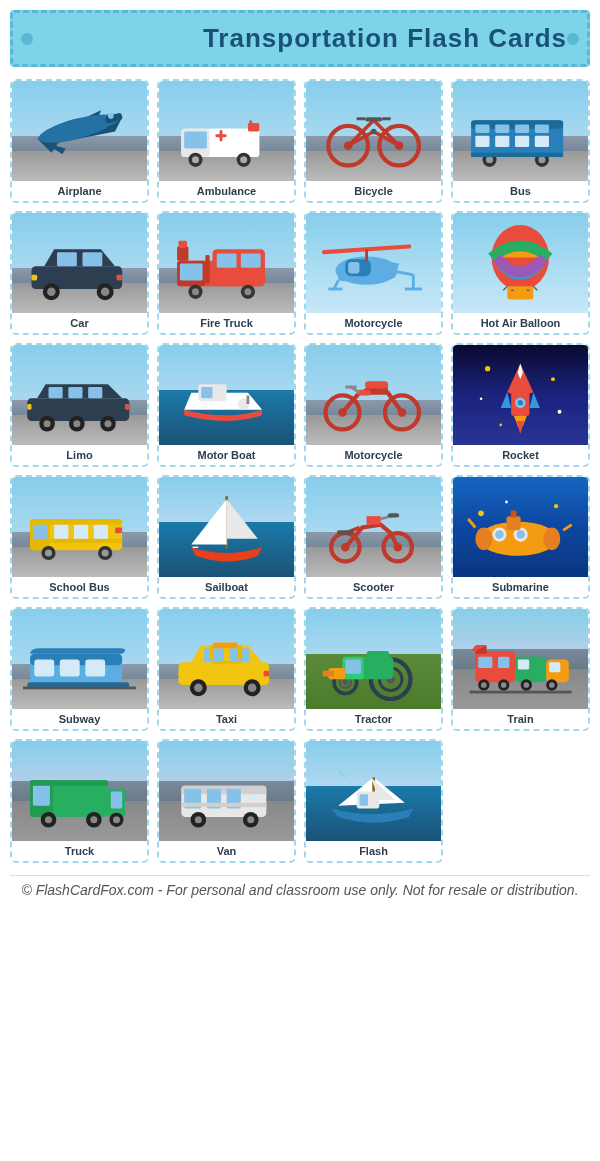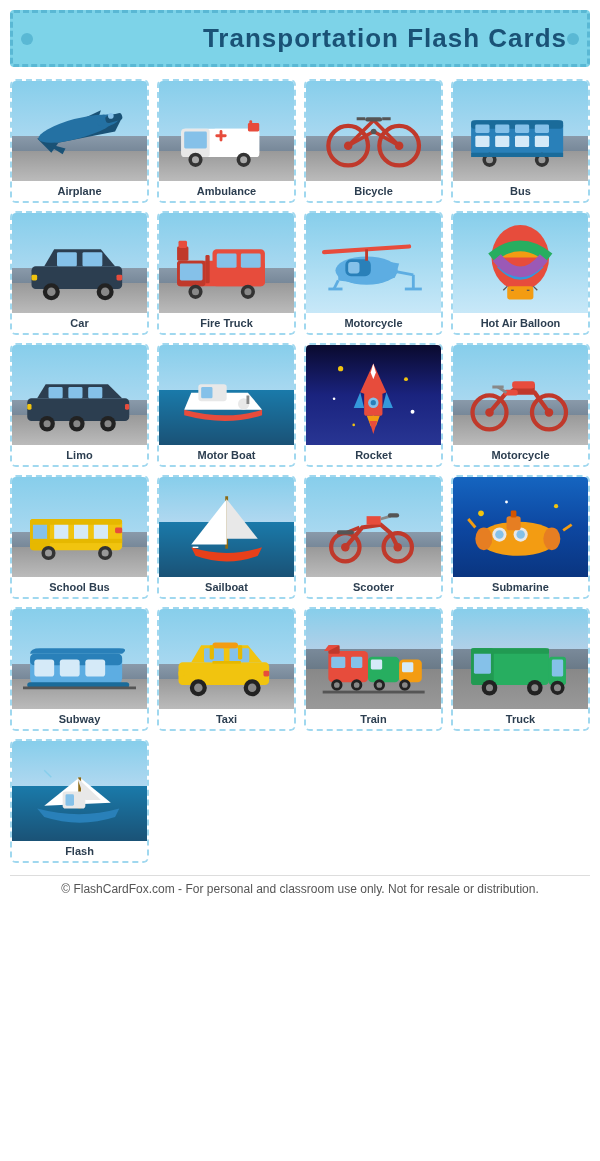--- a/index.html
+++ b/index.html
@@ -73,25 +73,26 @@
       color: #2c3e50;
       background: #fff;
     }
     
     .card-image svg {
       max-width: 90%;
       max-height: 85px;
     }
     .footer {
       text-align: center;
-      font-size: 12px;
+      font-size: 14px;
       color: #555;
       padding: 6px;
       border-top: 1px solid #ddd;
       margin-top: 4px;
+      font-style: italic;
     }
   </style>
 </head>
 <body>
 
 <div class="page">
   <div class="header-banner">
     <span class="header-title">Transportation Flash Cards</span>
   </div>
 
@@ -278,20 +279,38 @@
         <svg viewBox="0 0 80 60" xmlns="http://www.w3.org/2000/svg">
           <path d="M10,40 L15,28 L55,28 L65,40 Z" fill="#fff"></path>
           <rect x="20" y="22" width="20" height="12" rx="2" fill="#e8e8e8"></rect>
           <rect x="22" y="24" width="8" height="8" rx="1" fill="#85c1e9"></rect>
           <path d="M10,40 Q40,48 65,40 L65,44 Q40,52 10,44 Z" fill="#e74c3c"></path>
           <circle cx="52" cy="36" rx="4" ry="4" fill="#e8e8e8" r="4"></circle>
           <line x1="55" y1="30" x2="55" y2="36" stroke="#888" stroke-width="2"></line>
         </svg>
       </div>
       <div class="card-label">Motor Boat</div>
+    </div>
+
+    <div class="card">
+      <div class="card-image" style="background:linear-gradient(180deg,#87ceeb 0%,#a8d8f0 55%,#8a9aaa 55%,#778899 70%,#999 70%,#bbb 100%)">
+        <svg viewBox="0 0 80 60" xmlns="http://www.w3.org/2000/svg">
+          <circle cx="18" cy="42" r="12" fill="none" stroke="#c0392b" stroke-width="3"></circle>
+          <circle cx="18" cy="42" r="3" fill="#c0392b"></circle>
+          <circle cx="60" cy="42" r="12" fill="none" stroke="#c0392b" stroke-width="3"></circle>
+          <circle cx="60" cy="42" r="3" fill="#c0392b"></circle>
+          <path d="M18,42 L30,28 L50,28 L60,42" fill="none" stroke="#c0392b" stroke-width="3"></path>
+          <path d="M30,28 L38,22 L50,22 L50,28" fill="#c0392b"></path>
+          <rect x="34" y="20" width="16" height="5" rx="2" fill="#e74c3c"></rect>
+          <rect x="28" y="26" width="10" height="4" rx="2" fill="#e74c3c"></rect>
+          <line x1="30" y1="28" x2="24" y2="24" stroke="#888" stroke-width="2"></line>
+          <line x1="20" y1="24" x2="28" y2="24" stroke="#888" stroke-width="2"></line>
+        </svg>
+      </div>
+      <div class="card-label">Motorcycle</div>
     </div>
 
     <div class="card">
       <div class="card-image" style="background:linear-gradient(180deg,#0a0a2e 0%,#1a237e 50%,#283593 100%)">
         <svg viewBox="0 0 80 65" xmlns="http://www.w3.org/2000/svg">
           <circle cx="15" cy="12" r="2" fill="#f1c40f"></circle>
           <circle cx="65" cy="20" r="1.5" fill="#f1c40f"></circle>
           <circle cx="10" cy="35" r="1" fill="#fff"></circle>
           <circle cx="70" cy="45" r="1.5" fill="#fff"></circle>
           <circle cx="25" cy="55" r="1" fill="#f1c40f"></circle>
@@ -305,38 +324,20 @@
           <path d="M35,48 L38,56 L42,56 L45,48 Z" fill="#f39c12"></path>
           <path d="M37,52 L40,62 L43,52 Z" fill="#e74c3c"></path>
         </svg>
       </div>
       <div class="card-label">Rocket</div>
     </div>
 
     <div class="card">
       <div class="card-image" style="background:linear-gradient(180deg,#87ceeb 0%,#a8d8f0 55%,#8a9aaa 55%,#778899 70%,#999 70%,#bbb 100%)">
         <svg viewBox="0 0 80 60" xmlns="http://www.w3.org/2000/svg">
-          <circle cx="18" cy="42" r="12" fill="none" stroke="#c0392b" stroke-width="3"></circle>
-          <circle cx="18" cy="42" r="3" fill="#c0392b"></circle>
-          <circle cx="60" cy="42" r="12" fill="none" stroke="#c0392b" stroke-width="3"></circle>
-          <circle cx="60" cy="42" r="3" fill="#c0392b"></circle>
-          <path d="M18,42 L30,28 L50,28 L60,42" fill="none" stroke="#c0392b" stroke-width="3"></path>
-          <path d="M30,28 L38,22 L50,22 L50,28" fill="#c0392b"></path>
-          <rect x="34" y="20" width="16" height="5" rx="2" fill="#e74c3c"></rect>
-          <rect x="28" y="26" width="10" height="4" rx="2" fill="#e74c3c"></rect>
-          <line x1="30" y1="28" x2="24" y2="24" stroke="#888" stroke-width="2"></line>
-          <line x1="20" y1="24" x2="28" y2="24" stroke="#888" stroke-width="2"></line>
-        </svg>
-      </div>
-      <div class="card-label">Motorcycle</div>
-    </div>
-
-    <div class="card">
-      <div class="card-image" style="background:linear-gradient(180deg,#87ceeb 0%,#a8d8f0 55%,#8a9aaa 55%,#778899 70%,#999 70%,#bbb 100%)">
-        <svg viewBox="0 0 80 60" xmlns="http://www.w3.org/2000/svg">
           <rect x="5" y="24" width="65" height="22" rx="3" fill="#f1c40f"></rect>
           <rect x="5" y="24" width="14" height="22" rx="2" fill="#e6b800"></rect>
           <rect x="7" y="26" width="10" height="14" rx="1" fill="#85c1e9"></rect>
           <rect x="22" y="27" width="10" height="12" rx="1" fill="#d5eaf8"></rect>
           <rect x="36" y="27" width="10" height="12" rx="1" fill="#d5eaf8"></rect>
           <rect x="50" y="27" width="10" height="12" rx="1" fill="#d5eaf8"></rect>
           <rect x="5" y="24" width="65" height="4" rx="2" fill="#e6b800"></rect>
           <rect x="5" y="38" width="65" height="3" fill="#e6b800"></rect>
           <circle cx="18" cy="48" r="5" fill="#333"></circle>
           <circle cx="18" cy="48" r="2.5" fill="#999"></circle>
@@ -433,20 +434,39 @@
           <rect x="6" y="38" width="4" height="4" rx="1" fill="#f1c40f"></rect>
           <rect x="66" y="38" width="4" height="4" rx="1" fill="#e74c3c"></rect>
           <rect x="28" y="20" width="3" height="10" rx="1" fill="#e6b800"></rect>
           <rect x="48" y="20" width="3" height="10" rx="1" fill="#e6b800"></rect>
           <line x1="30" y1="32" x2="50" y2="32" stroke="#e6b800" stroke-width="2"></line>
         </svg>
       </div>
       <div class="card-label">Taxi</div>
     </div>
 
+    <div class="card">
+      <div class="card-image" style="background:linear-gradient(180deg,#87ceeb 0%,#a8d8f0 45%,#5a8a3a 45%,#4a7a2a 100%)">
+        <svg viewBox="0 0 80 60" xmlns="http://www.w3.org/2000/svg">
+          <circle cx="52" cy="44" r="14" fill="none" stroke="#2c3e50" stroke-width="3"></circle>
+          <circle cx="52" cy="44" r="8" fill="none" stroke="#2c3e50" stroke-width="2"></circle>
+          <circle cx="52" cy="44" r="3" fill="#555"></circle>
+          <circle cx="20" cy="46" r="8" fill="none" stroke="#2c3e50" stroke-width="2.5"></circle>
+          <circle cx="20" cy="46" r="4" fill="none" stroke="#555" stroke-width="1.5"></circle>
+          <circle cx="20" cy="46" r="2" fill="#555"></circle>
+          <rect x="18" y="28" width="36" height="16" rx="3" fill="#27ae60"></rect>
+          <rect x="18" y="28" width="15" height="16" rx="2" fill="#2ecc71"></rect>
+          <rect x="20" y="30" width="11" height="10" rx="1" fill="#85c1e9"></rect>
+          <rect x="35" y="24" width="16" height="8" rx="2" fill="#27ae60"></rect>
+          <rect x="8" y="36" width="12" height="8" rx="2" fill="#f39c12"></rect>
+          <rect x="4" y="38" width="8" height="4" rx="1" fill="#e67e22"></rect>
+        </svg>
+      </div>
+      <div class="card-label">Tractor</div>
+    </div>
 
     <div class="card">
       <div class="card-image" style="background:linear-gradient(180deg,#87ceeb 0%,#b0d0e8 40%,#7a8a9a 40%,#6a7a88 60%,#888 60%,#999 100%)">
         <svg viewBox="0 0 80 60" xmlns="http://www.w3.org/2000/svg">
           <rect x="8" y="24" width="28" height="22" rx="3" fill="#e74c3c"></rect>
           <rect x="36" y="28" width="22" height="18" rx="3" fill="#27ae60"></rect>
           <rect x="58" y="30" width="16" height="16" rx="3" fill="#f39c12"></rect>
           <rect x="10" y="28" width="10" height="8" rx="1" fill="#85c1e9"></rect>
           <rect x="24" y="28" width="8" height="8" rx="1" fill="#85c1e9"></rect>
           <rect x="38" y="30" width="8" height="7" rx="1" fill="#d5eaf8"></rect>
@@ -480,20 +500,38 @@
           <circle cx="50" cy="50" r="5.5" fill="#222"></circle>
           <circle cx="50" cy="50" r="2.5" fill="#888"></circle>
           <circle cx="66" cy="50" r="5" fill="#222"></circle>
           <circle cx="66" cy="50" r="2.5" fill="#888"></circle>
           <rect x="5" y="22" width="55" height="4" rx="1" fill="#219a52"></rect>
         </svg>
       </div>
       <div class="card-label">Truck</div>
     </div>
 
+    <div class="card">
+      <div class="card-image" style="background:linear-gradient(180deg,#87ceeb 0%,#b0d0e8 40%,#7a8a9a 40%,#6a7a88 60%,#888 60%,#999 100%)">
+        <svg viewBox="0 0 80 60" xmlns="http://www.w3.org/2000/svg">
+          <rect x="8" y="26" width="60" height="22" rx="3" fill="#e8e8e8"></rect>
+          <rect x="8" y="26" width="60" height="6" rx="2" fill="#d0d0d0"></rect>
+          <rect x="10" y="28" width="12" height="14" rx="1" fill="#85c1e9"></rect>
+          <rect x="26" y="28" width="10" height="14" rx="1" fill="#85c1e9"></rect>
+          <rect x="40" y="28" width="10" height="14" rx="1" fill="#85c1e9"></rect>
+          <circle cx="20" cy="50" r="5.5" fill="#222"></circle>
+          <circle cx="20" cy="50" r="2.5" fill="#888"></circle>
+          <circle cx="57" cy="50" r="5.5" fill="#222"></circle>
+          <circle cx="57" cy="50" r="2.5" fill="#888"></circle>
+          <rect x="56" y="32" width="6" height="4" rx="1" fill="#d5eaf8"></rect>
+          <rect x="8" y="38" width="60" height="3" fill="#d0d0d0"></rect>
+        </svg>
+      </div>
+      <div class="card-label">Van</div>
+    </div>
 
     <div class="card">
       <div class="card-image" style="background:linear-gradient(180deg,#87ceeb 0%,#b0d8f0 45%,#1a7aaa 45%,#1a5276 100%)">
         <svg viewBox="0 0 80 60" xmlns="http://www.w3.org/2000/svg">
           <path d="M15,40 L40,20 L62,38 Z" fill="#fff"></path>
           <path d="M40,20 L40,42" stroke="#8B6914" stroke-width="2"></path>
           <path d="M10,42 Q40,50 68,42 L65,48 Q40,56 15,48 Z" fill="#2980b9"></path>
           <rect x="28" y="30" width="16" height="12" rx="2" fill="#e8e8e8"></rect>
           <rect x="30" y="32" width="6" height="8" rx="1" fill="#85c1e9"></rect>
           <path d="M38,20 L55,36 L44,36 Z" fill="#e8e8e8"></path>

